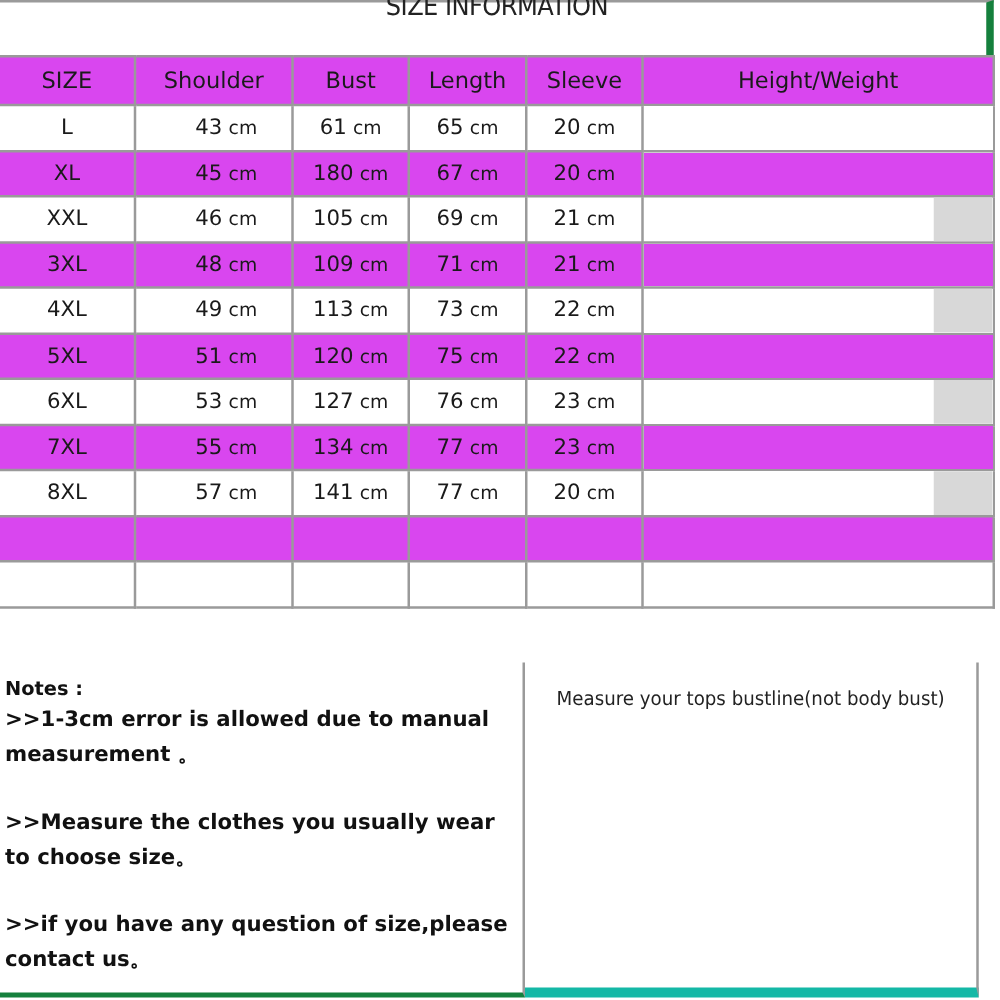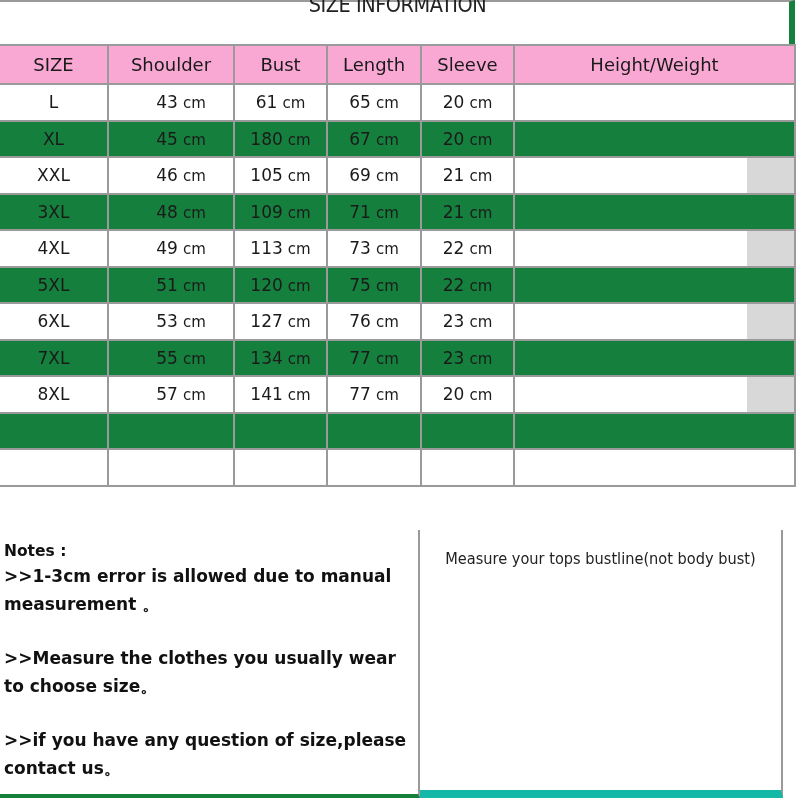--- a/index.html
+++ b/index.html
@@ -3,25 +3,25 @@
 <meta charset="utf-8">
 <style>
   html, body { margin: 0; padding: 0; background: #ffffff; }
   body { width: 800px; height: 800px; position: relative; overflow: hidden; font-family: "DejaVu Sans", sans-serif; color: #1a1a1a; }
 
   .title-bar { position: absolute; left: 0; top: 0; width: 795px; height: 44px; border-right: 6px solid #15803d; border-top: 2px solid #9a9a9a; box-sizing: border-box; }
   .title-text { position: absolute; top: -9px; left: 0; width: 795px; text-align: center; font-size: 21px; letter-spacing: -0.5px; color: #222; transform: scaleX(0.92); }
 
   table.size-table { position: absolute; left: 0; top: 44px; border-collapse: collapse; table-layout: fixed; }
   table.size-table td, table.size-table th { border: 2px solid #9a9a9a; height: 36.5px; padding: 0; font-weight: normal; font-size: 17px; text-align: center; box-sizing: border-box; }
-  table.size-table th { background: #f9a8d4; font-size: 18px; height: 39px; }
+  table.size-table th { background: #d946ef; font-size: 18px; height: 39px; }
   table.size-table tr td:first-child, table.size-table tr th:first-child { border-left: none; }
   .val { display: inline-block; }
   .val .unit { font-size: 15px; margin-left: 5px; }
-  tr.alt td { background: #15803d; }
+  tr.alt td { background: #d946ef; }
   tr.plain td { background: #ffffff; }
   td.hw-cell { position: relative; }
   tr.plain td.hw-cell.tail::after { content: ""; position: absolute; right: 0; top: 0; bottom: 0; width: 47px; background: #d8d8d8; }
   td.num-left { text-align: left; padding-left: 20px !important; }
 
   .notes-panel { position: absolute; left: 0; top: 530px; width: 420px; height: 268px; border-right: 2px solid #9a9a9a; border-bottom: 4px solid #15803d; box-sizing: border-box; padding: 10px 0 0 4px; font-weight: bold; font-size: 17px; line-height: 28px; color: #111; }
   .notes-panel p { margin: 0; }
   .notes-panel .gap { height: 26px; }
   .notes-heading { font-size: 15.5px; line-height: 22px; }
 

